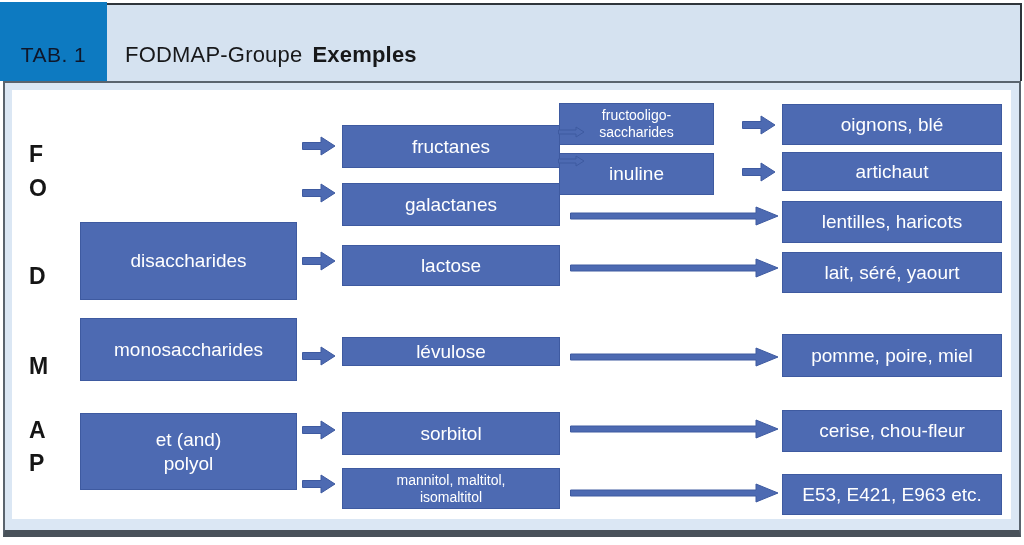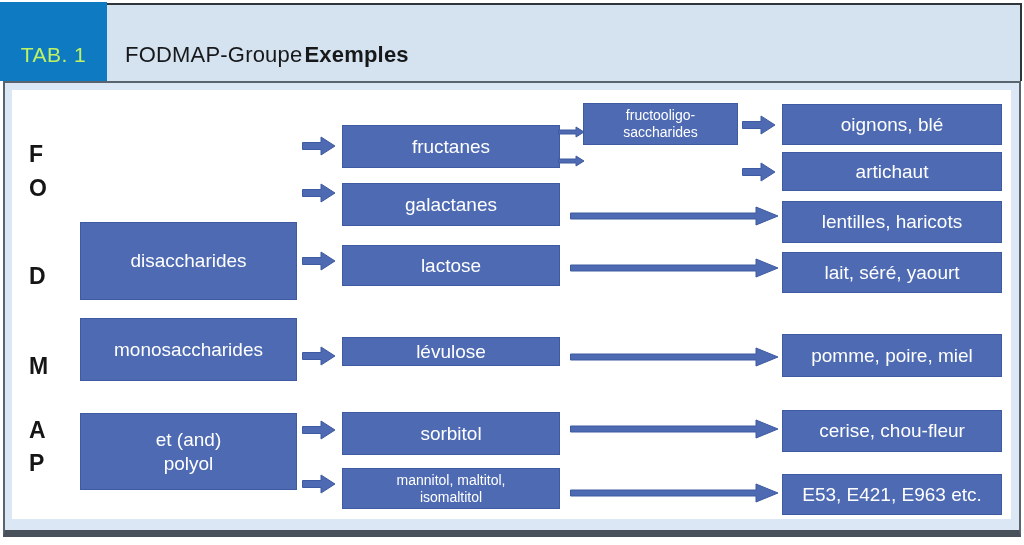--- a/index.html
+++ b/index.html
@@ -16,24 +16,24 @@
     font-family:"Liberation Sans",sans-serif;background:#ffffff;
   }
   
   .band{
     position:absolute;left:105px;top:3px;width:917px;height:78px;
     background:var(--band-blue);box-sizing:border-box;
     border-top:2px solid #2f353b;border-right:2px solid #2f353b;
     display:flex;align-items:flex-end;padding:0 0 13px 20px;
     font-size:22px;color:#17181a;letter-spacing:.2px;
   }
-  .band b{margin-left:2px;}
+  .band b{margin-left:10px;}
   .tab-box{
     position:absolute;left:0;top:2px;width:107px;height:79px;z-index:3;
-    background:var(--tab-blue);color:#bef264;
+    background:var(--tab-blue);color:#0f172a;
     display:flex;align-items:flex-end;justify-content:center;
     box-sizing:border-box;padding-bottom:14px;font-size:21px;letter-spacing:.5px;
   }
   
   .frame{
     position:absolute;left:3px;top:81px;width:1018px;height:456px;
     box-sizing:border-box;background:var(--frame-bg);
     border:2px solid #5a646e;border-bottom:7px solid #49525a;
   }
   .content{
@@ -50,21 +50,21 @@
   
   .bbox{
     position:absolute;z-index:2;box-sizing:border-box;
     background:var(--box-blue);border:1px solid var(--box-border);
     color:#ffffff;font-size:19px;line-height:1.22;
     display:flex;align-items:center;justify-content:center;
     text-align:center;white-space:pre-line;
   }
   .c1{left:80px;width:217px}
   .c2{left:342px;width:218px}
-  .c3{left:583px;width:155px}
+  .c3{left:559px;width:155px}
   .c4{left:782px;width:220px}
   #bx-oligo{top:126px;height:79px}
   #bx-disacch{top:222px;height:78px}
   #bx-mono{top:318px;height:63px}
   #bx-polyol{top:413px;height:77px}
   #bx-fructanes{top:125px;height:43px}
   #bx-galactanes{top:183px;height:43px}
   #bx-lactose{top:245px;height:41px}
   #bx-levulose{top:337px;height:29px}
   #bx-sorbitol{top:412px;height:43px}
@@ -121,20 +121,21 @@
   <div class="bbox c2" id="bx-fructanes">fructanes</div>
   <div class="bbox c2" id="bx-galactanes">galactanes</div>
   <div class="bbox c2" id="bx-lactose">lactose</div>
   <div class="bbox c2" id="bx-levulose">lévulose</div>
   <div class="bbox c2" id="bx-sorbitol">sorbitol</div>
   <div class="bbox c2" id="bx-mannitol">mannitol, maltitol,
 isomaltitol</div>
 
   <div class="bbox c3" id="bx-fructooligo">fructooligo-
 saccharides</div>
+  <div class="bbox c3" id="bx-inuline">inuline</div>
 
   <div class="bbox c4" id="bx-oignons">oignons, blé</div>
   <div class="bbox c4" id="bx-artichaut">artichaut</div>
   <div class="bbox c4" id="bx-lentilles">lentilles, haricots</div>
   <div class="bbox c4" id="bx-lait">lait, séré,  yaourt</div>
   <div class="bbox c4" id="bx-pomme">pomme, poire, miel</div>
   <div class="bbox c4" id="bx-cerise">cerise, chou-fleur</div>
   <div class="bbox c4" id="bx-e53">E53, E421, E963 etc.</div>
 
   <div class="arrow sa" id="ar1"><svg width="34" height="20" viewBox="0 0 34 20">

